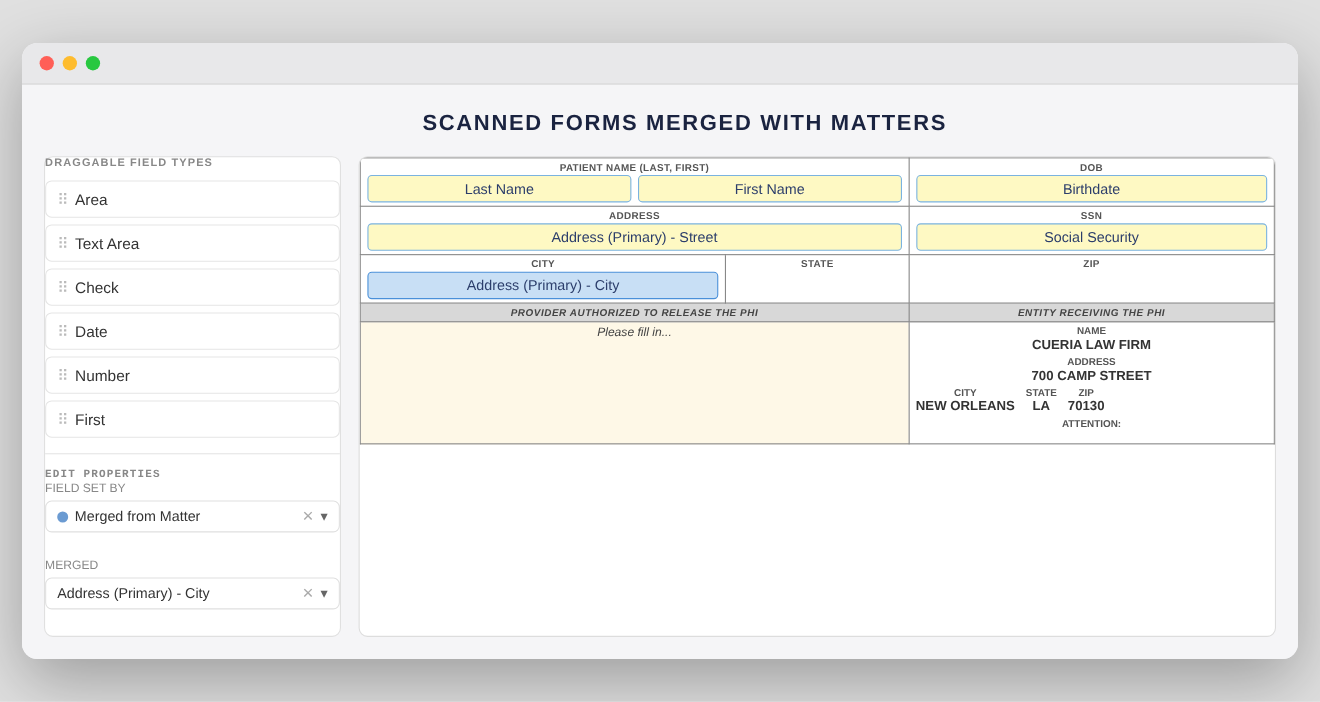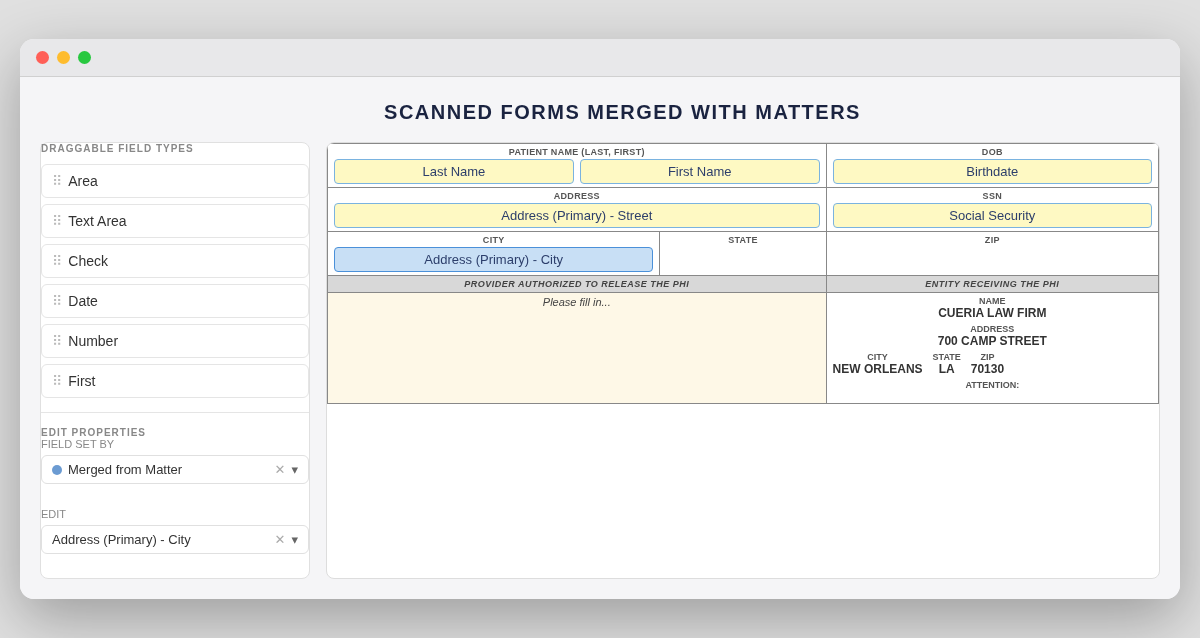--- a/index.html
+++ b/index.html
@@ -93,20 +93,21 @@
       height: 1px;
       background: #e5e5e5;
       margin: 14px 0;
     }
     .edit-props-label {
       font-size: 10px;
       font-weight: 700;
       color: #888;
       letter-spacing: 1px;
       text-transform: uppercase;
+      font-family: Liberation Mono, monospace;
     }
     .prop-label {
       font-size: 11px;
       color: #888;
       margin-bottom: 5px;
       font-weight: 500;
     }
     .select-box {
       display: flex;
       align-items: center;
@@ -291,21 +292,21 @@
           <div class="select-box-left">
             <div class="circle-dot"></div>
             <span>Merged from Matter</span>
           </div>
           <div class="select-box-right">
             <span class="x-btn">✕</span>
             <span class="chevron">▾</span>
           </div>
         </div>
 
-        <div class="prop-label">EDIT</div>
+        <div class="prop-label">MERGED</div>
         <div class="select-box">
           <div class="select-box-left">
             <span>Address (Primary) - City</span>
           </div>
           <div class="select-box-right">
             <span class="x-btn">✕</span>
             <span class="chevron">▾</span>
           </div>
         </div>
       </div>

